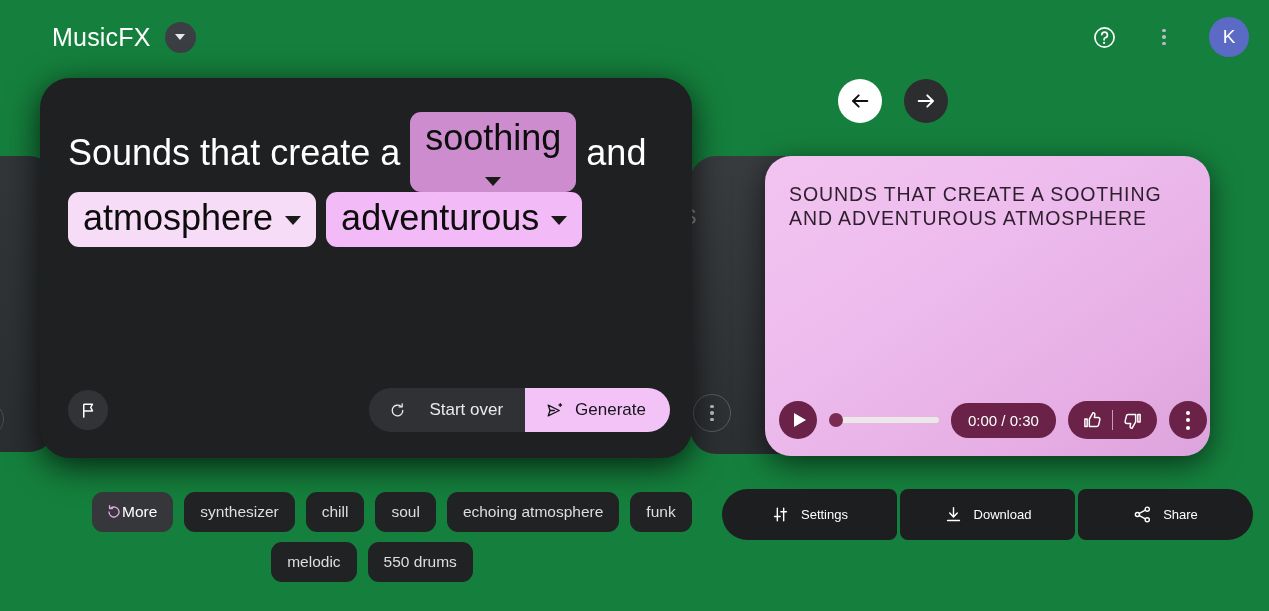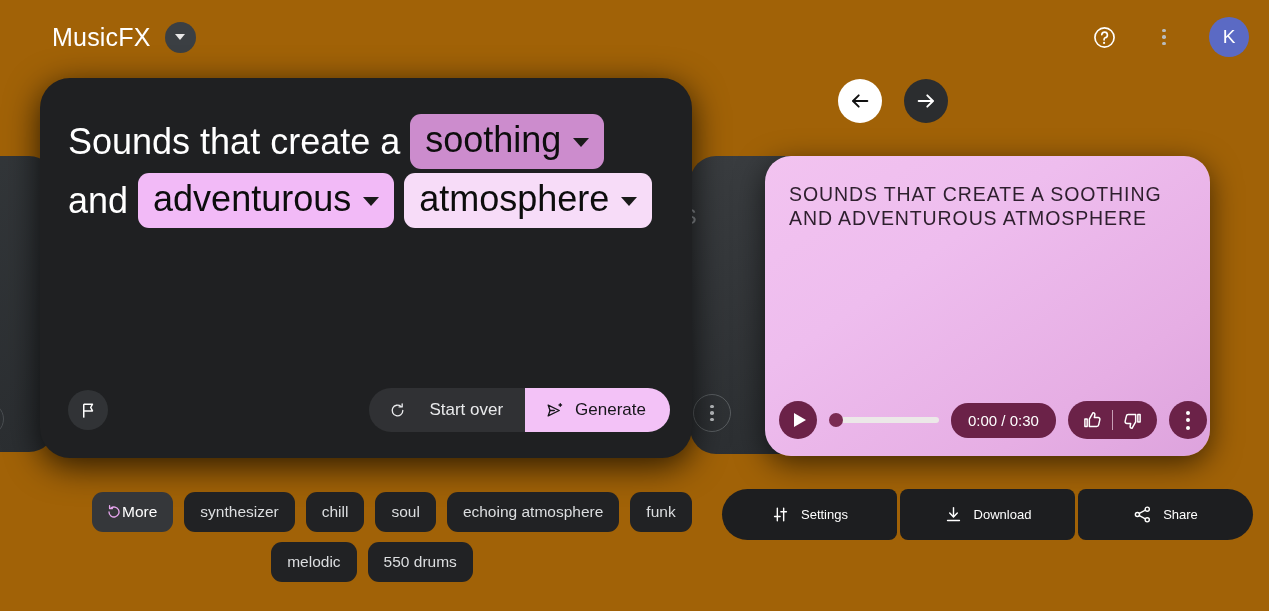--- a/index.html
+++ b/index.html
@@ -3,21 +3,21 @@
 <meta charset="utf-8">
 <title>MusicFX</title>
 <style>
   * { box-sizing: border-box; margin: 0; padding: 0; }
   html, body {
     width: 1269px; height: 611px;
     background: #000000;
     font-family: "Liberation Sans", sans-serif;
     overflow: hidden;
   }
-  #app { position: relative; width: 1269px; height: 611px; background:#a16207; }
+  #app { position: relative; width: 1269px; height: 611px; background:#15803d; }
 
   
   .topbar {
     position: absolute; top: 0; left: 0; width: 1269px; height: 74px;
     display: flex; align-items: center;
   }
   .brand-wrap { display:flex; align-items:center; gap: 14px; margin-left: 52px; }
   .brand-title {
     font-size: 25px; color:#ffffff; letter-spacing: .2px; font-weight: 400;
   }
@@ -255,31 +255,31 @@
           <i></i>
           <i></i>
           <i></i>
         </span>
     </div>
   </div>
 
   <div class="prompt-card">
     <div class="prompt-flow">
       <span class="pw">Sounds that create a</span>
-      <span class="chip" style="background:#cc8ccd;">
+      <span class="chip" style="background:#cc8ccd;flex-direction:column;">
         <span>soothing</span>
         <span class="cc"></span>
       </span>
       <span class="pw">and</span>
+      <span class="chip" style="background:#f7dcf8;">
+        <span>atmosphere</span>
+        <span class="cc"></span>
+      </span>
       <span class="chip" style="background:#f2baf7;">
         <span>adventurous</span>
-        <span class="cc"></span>
-      </span>
-      <span class="chip" style="background:#f7dcf8;">
-        <span>atmosphere</span>
         <span class="cc"></span>
       </span>
     </div>
 
     <div class="card-footer">
       <div class="flag-btn">
         <svg width="19" height="19" viewBox="0 0 24 24" fill="none" stroke="#ffffff" stroke-width="1.9">
           <path d="M6 21V4"></path>
           <path d="M6 4h11l-2.2 4.2L17 12.5H6" stroke-linejoin="round"></path>
         </svg>

